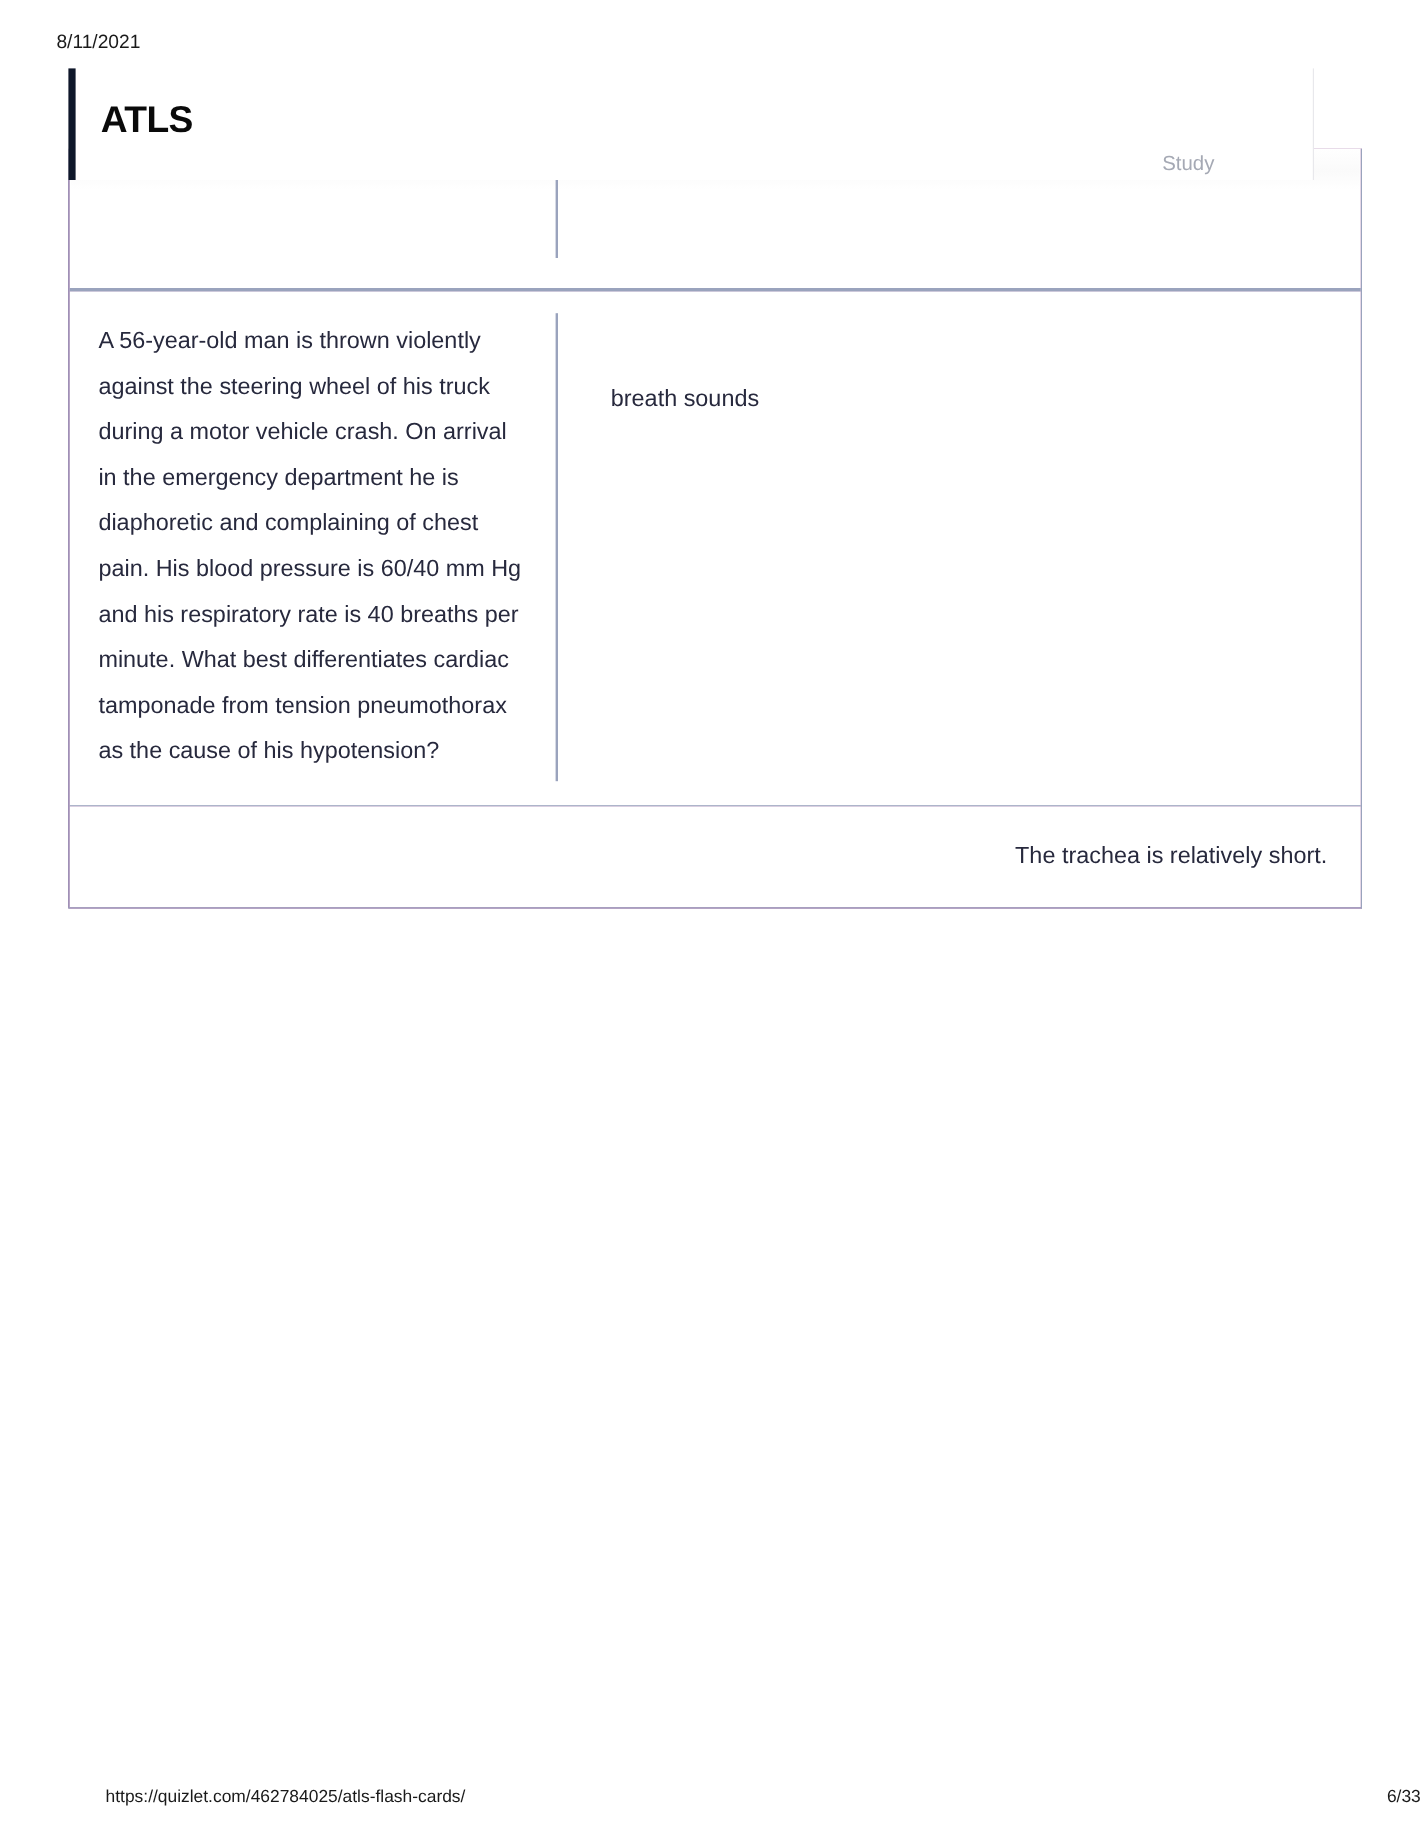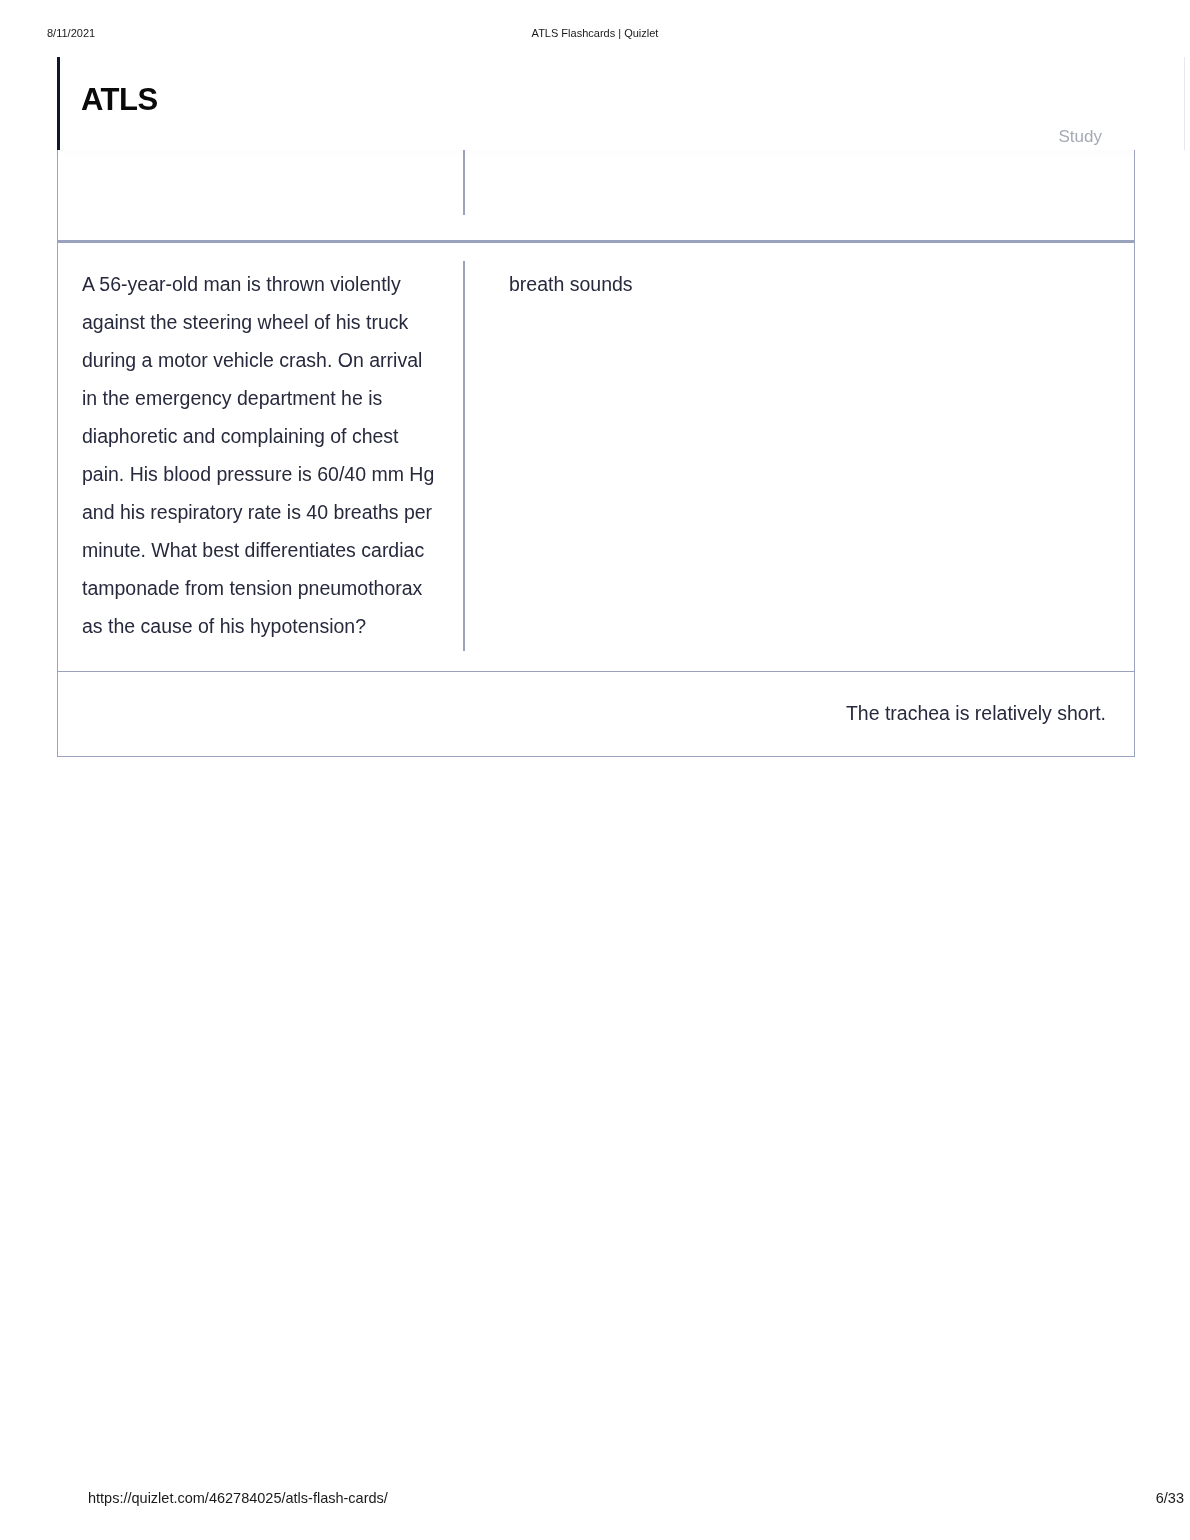--- a/index.html
+++ b/index.html
@@ -18,21 +18,21 @@
     overflow: hidden;
   }
 
   
   .print-head {
     position: absolute;
     top: 27px;
     left: 0;
     width: 1090px;
     height: 20px;
-    font-size: 11px;
+    font-size: 16px;
     color: #1a1a1a;
   }
   .print-head .ph-date {
     position: absolute;
     left: 47px;
     top: 0;
     white-space: nowrap;
   }
   .print-head .ph-title {
     position: absolute;
@@ -73,24 +73,24 @@
     top: 57px;
     width: 1078px;
     height: 984px;
   }
 
   
   .study-bar {
     position: absolute;
     left: 0;
     top: 0;
-    width: 1128px;
+    width: 1038px;
     height: 93px;
     background: #ffffff;
-    border-left: 3px solid #0f172a;
+    border-left: 6px solid #0f172a;
     border-right: 1px solid #e8e8ec;
     box-sizing: border-box;
     z-index: 5;
     text-align: right;
   }
   .study-bar .brand {
     position: absolute;
     left: 21px;
     top: 27px;
     font-size: 31px;
@@ -185,21 +185,21 @@
   .card-row.clipped .clip-inner {
     position: relative;
     top: -82px;
   }
   .card-row.clipped .term-cell::after {
     top: 8px;
     bottom: 28px;
   }
 
   .row2 .term-cell { padding-top: 22px; padding-bottom: 26px; }
-  .row2 .def-cell  { padding-top: 22px; }
+  .row2 .def-cell  { padding-top: 22px; margin-top: 48px; }
   .row2 .term-cell::after { top: 18px; bottom: 20px; }
 
   .row3 .term-cell { padding-top: 22px; padding-bottom: 30px; }
   .row3 .def-cell  { padding-top: 22px; text-align: right; }
   .row3 .term-cell::after { top: 18px; bottom: 22px; }
 
   .fade-top {
     position: absolute;
     left: 1px;
     right: 1px;
@@ -207,21 +207,20 @@
     height: 34px;
     background: linear-gradient(to bottom, #ffffff 0%, #fafafa 55%, #ffffff 100%);
     pointer-events: none;
   }
 </style>
 </head>
 <body>
 
 <div class="print-head">
   <span class="ph-date">8/11/2021</span>
-  <span class="ph-title">ATLS Flashcards | Quizlet</span>
 </div>
 
 <div class="app-frame">
 
   <div class="card-table">
 
     <div class="card-row clipped">
       <div class="fade-top"></div>
       <div class="term-cell">
         

